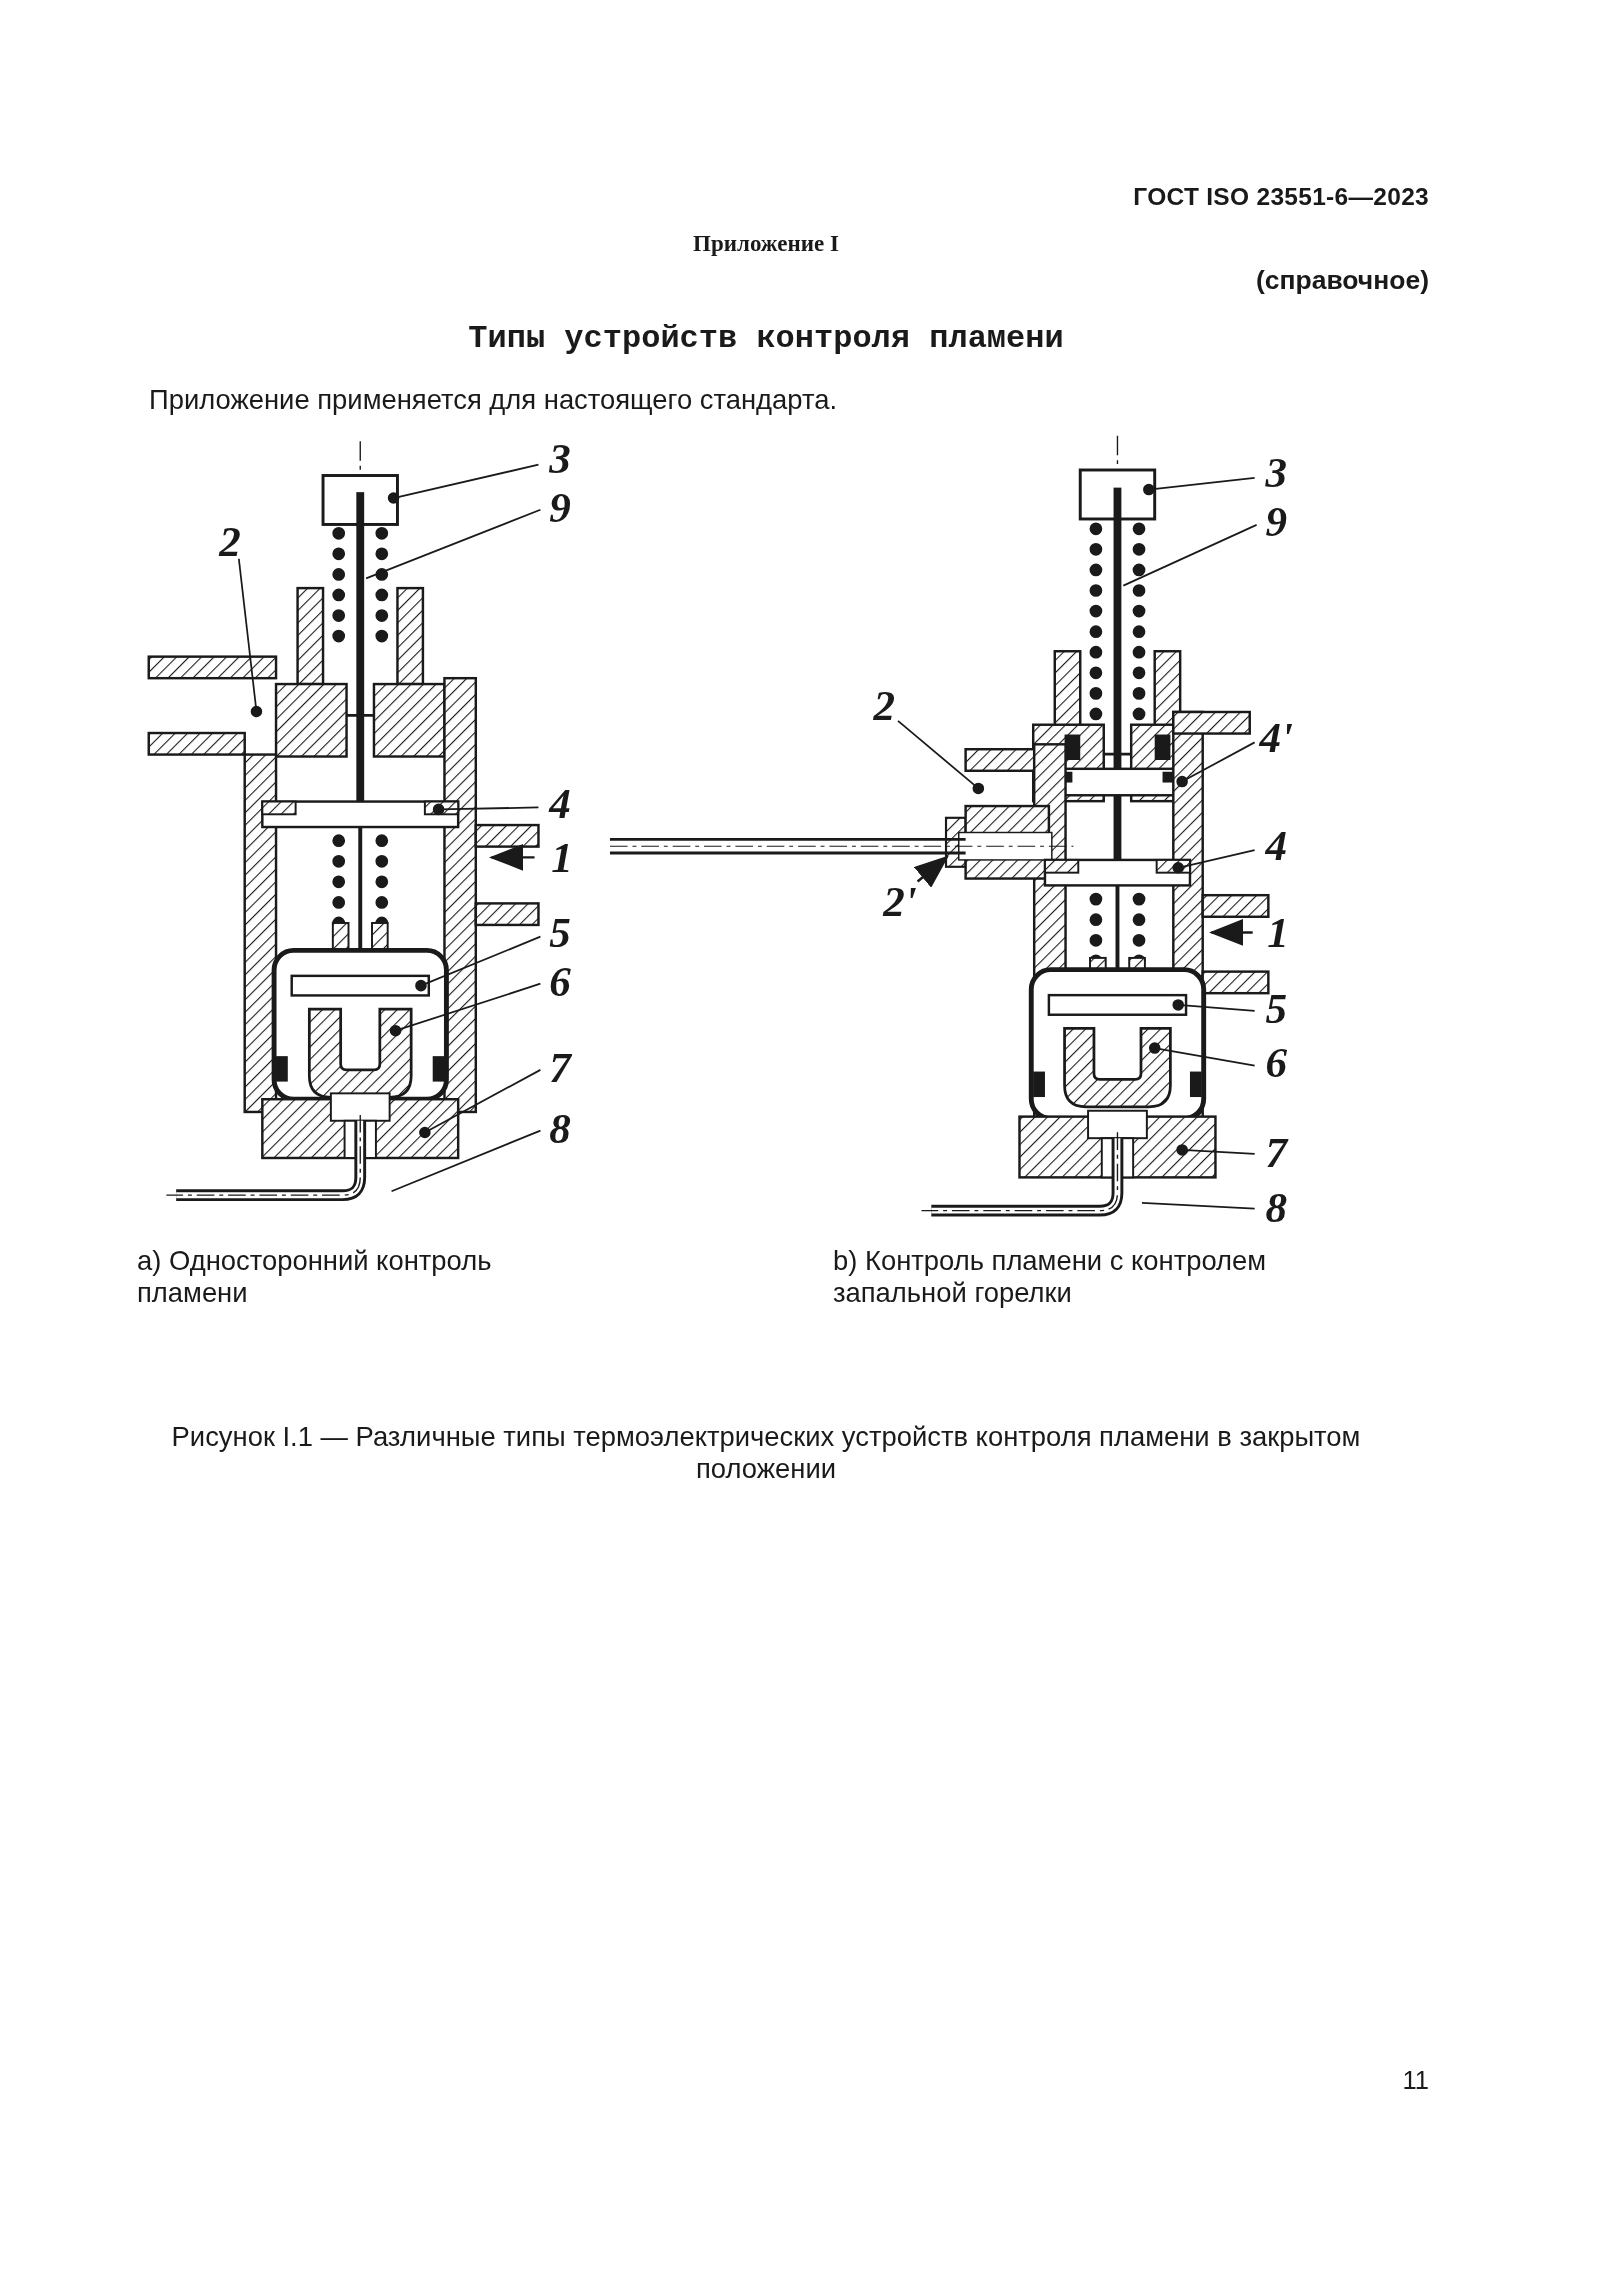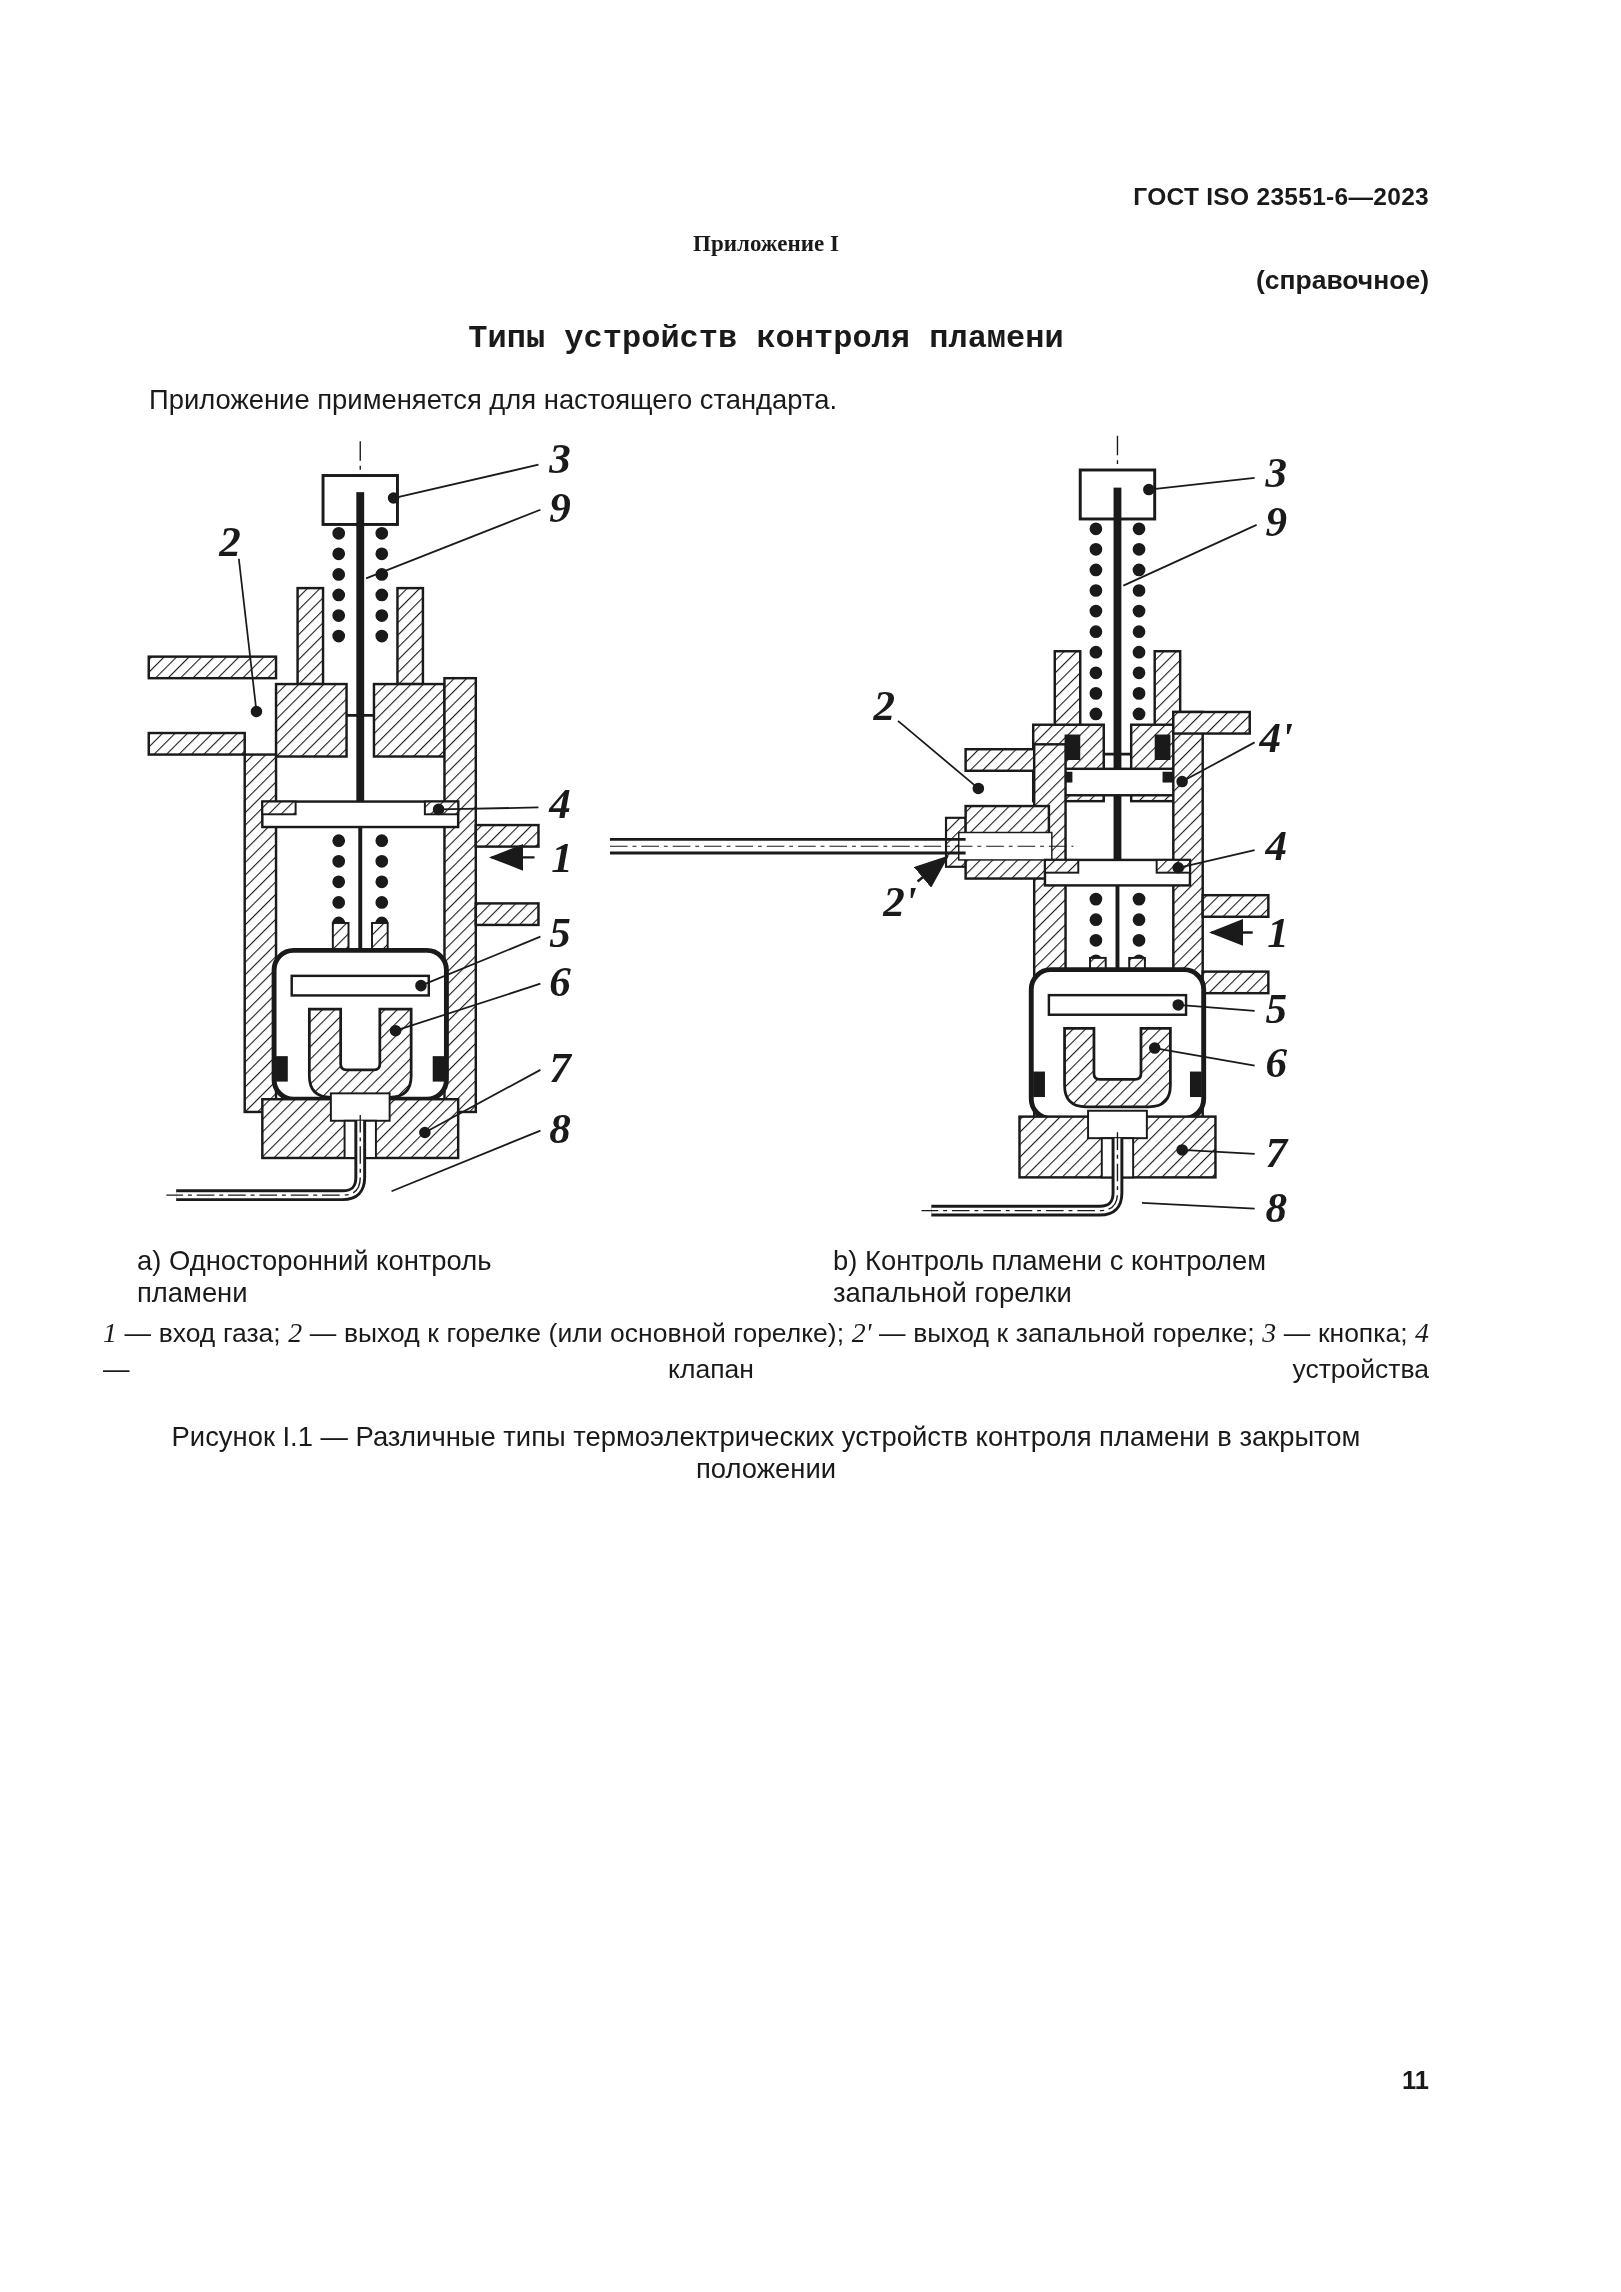--- a/index.html
+++ b/index.html
@@ -14,21 +14,21 @@
   .sect-title{top:320px;left:103px;width:1326px;text-align:center;font-size:32px;font-weight:bold;font-family:Liberation Mono, monospace;}
   .intro{top:384px;left:149px;width:1274px;font-size:27.4px;}
   .cap{font-size:27.4px;text-align:left;}
   .cap-a{top:1245px;left:137px;width:470px;}
   .cap-b{top:1245px;left:833px;width:549px;}
   .legend{top:1315px;left:103px;width:1326px;font-size:26.5px;line-height:36px;}
   .legend .jline{text-align:justify;text-align-last:justify;white-space:normal;}
   .legend .cline{text-align:center;}
   .legend i{font-family:"Liberation Serif",serif;font-style:italic;font-size:1.05em;}
   .figcap{top:1421px;left:103px;width:1326px;text-align:center;font-size:27.4px;}
-  .pagenum{top:2066px;left:103px;width:1326px;text-align:right;font-size:25.5px;font-weight:bold;}
+  .pagenum{top:2066px;left:103px;width:1326px;text-align:right;font-size:25.5px;}
   svg{position:absolute;overflow:visible;}
   .num{font-family:"Liberation Serif",serif;font-style:italic;font-weight:bold;font-size:44px;fill:#1a1a1a;}
   .ink{stroke:#1a1a1a;}
 </style>
 </head>
 <body>
 
 <div class="abs header">ГОСТ ISO 23551-6—2023</div>
 <div class="abs apx1">Приложение I</div>
 <div class="abs apx2">(справочное)</div>
@@ -263,18 +263,17 @@
     <text class="num" x="682" y="655">6</text>
     <text class="num" x="682" y="747">7</text>
     <text class="num" x="682" y="803">8</text>
   </g>
 </svg>
 
 <div class="abs cap cap-a">a)  Односторонний контроль пламени</div>
 <div class="abs cap cap-b">b)  Контроль пламени с контролем запальной горелки</div>
 
 <div class="abs legend">
-  <div class="jline"><i>1</i><span> — вход газа; </span><i>2</i><span> — выход к горелке (или основной горелке); </span><i>2'</i><span> — выход к запальной горелке; </span><i>3</i><span> — кнопка; </span><i>4</i><span> — клапан устройства</span></div>
 </div>
 
 <div class="abs figcap">Рисунок I.1 — Различные типы термоэлектрических устройств контроля пламени в закрытом положении</div>
 <div class="abs pagenum">11</div>
 
 
 </body></html>

